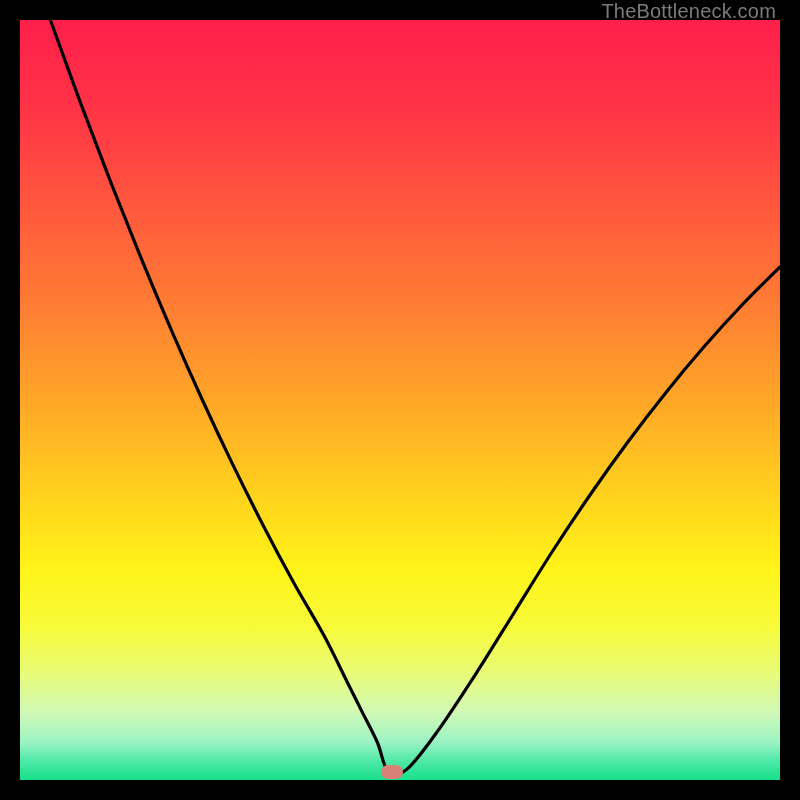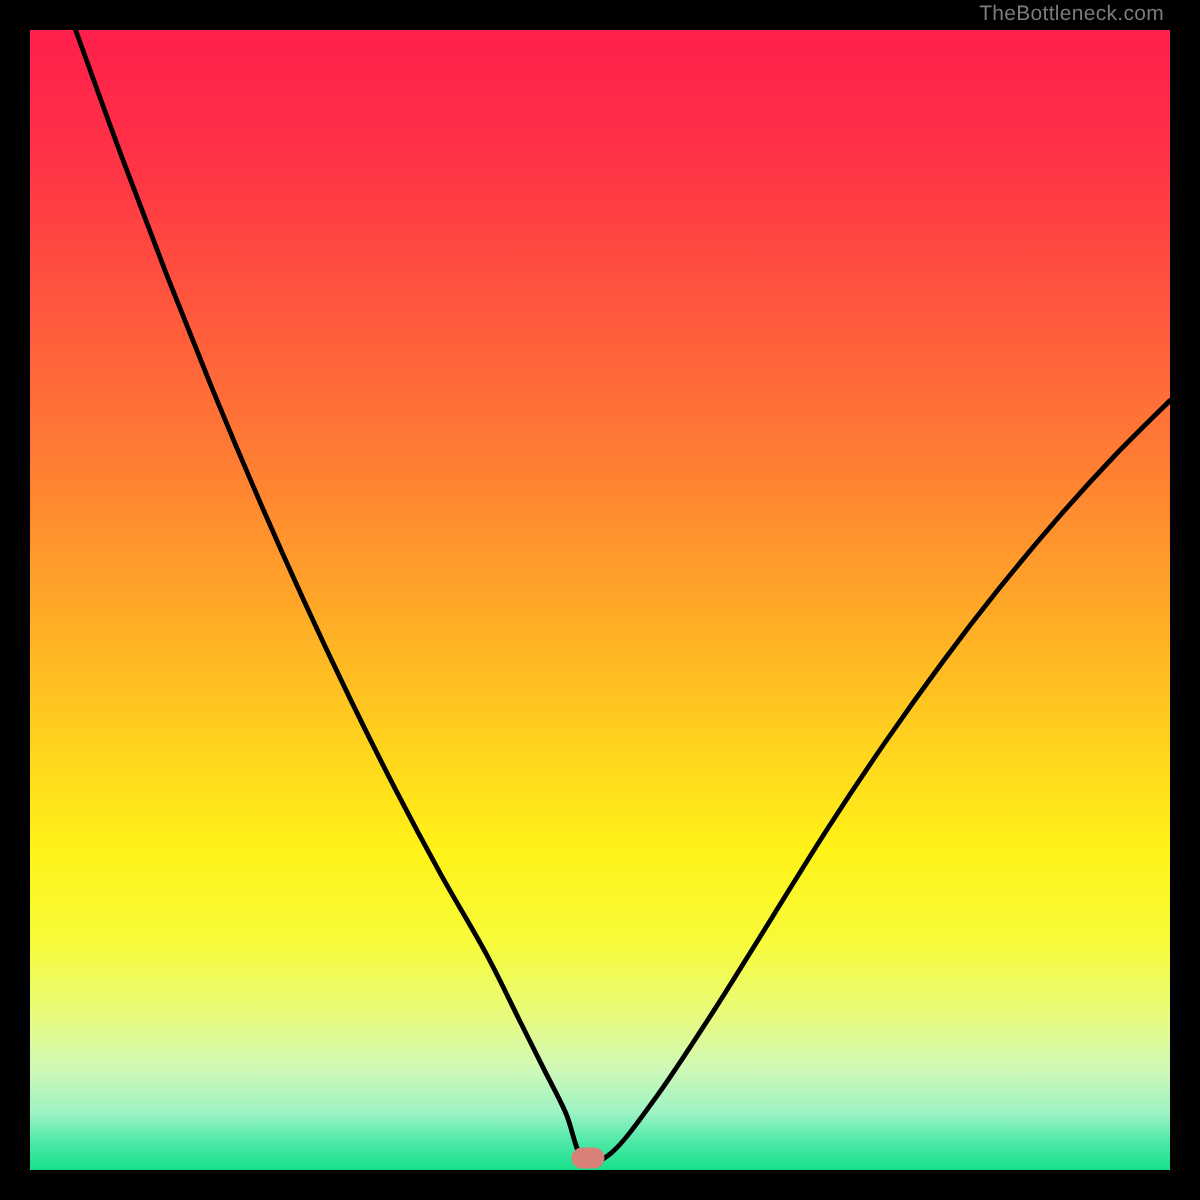--- a/index.html
+++ b/index.html
@@ -24,21 +24,21 @@
     left: 0;
     top: 0;
     width: 760px;
     height: 760px;
   }
   .watermark {
     position: absolute;
     top: 0px;
     right: 24px;
     color: #7b7b7b;
-    font-size: 14px;
+    font-size: 20px;
     font-weight: 500;
     letter-spacing: 0.2px;
   }
   .marker {
     position: absolute;
     width: 22px;
     height: 14px;
     border-radius: 7px;
     transform: translate(-50%, -50%);
   }

